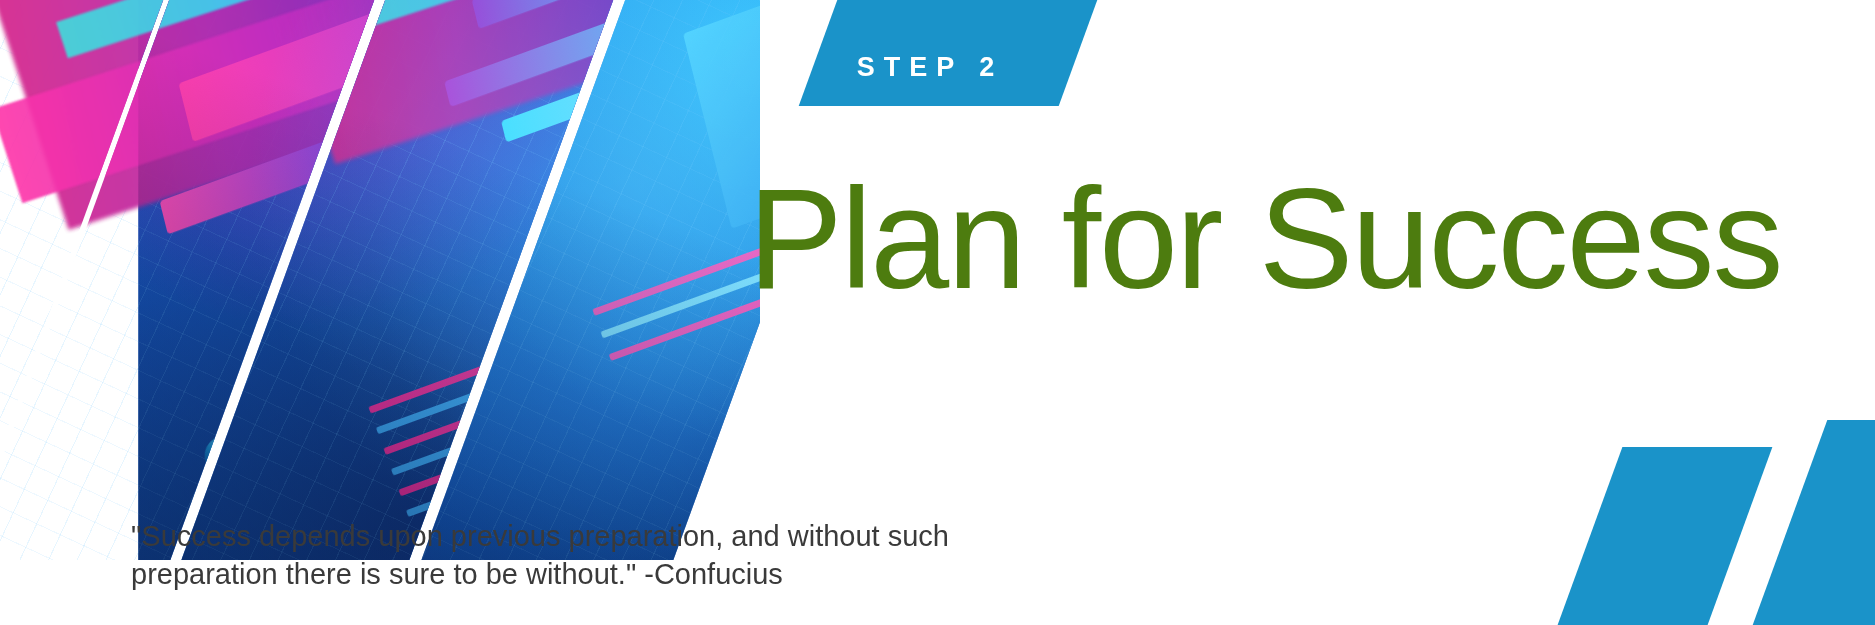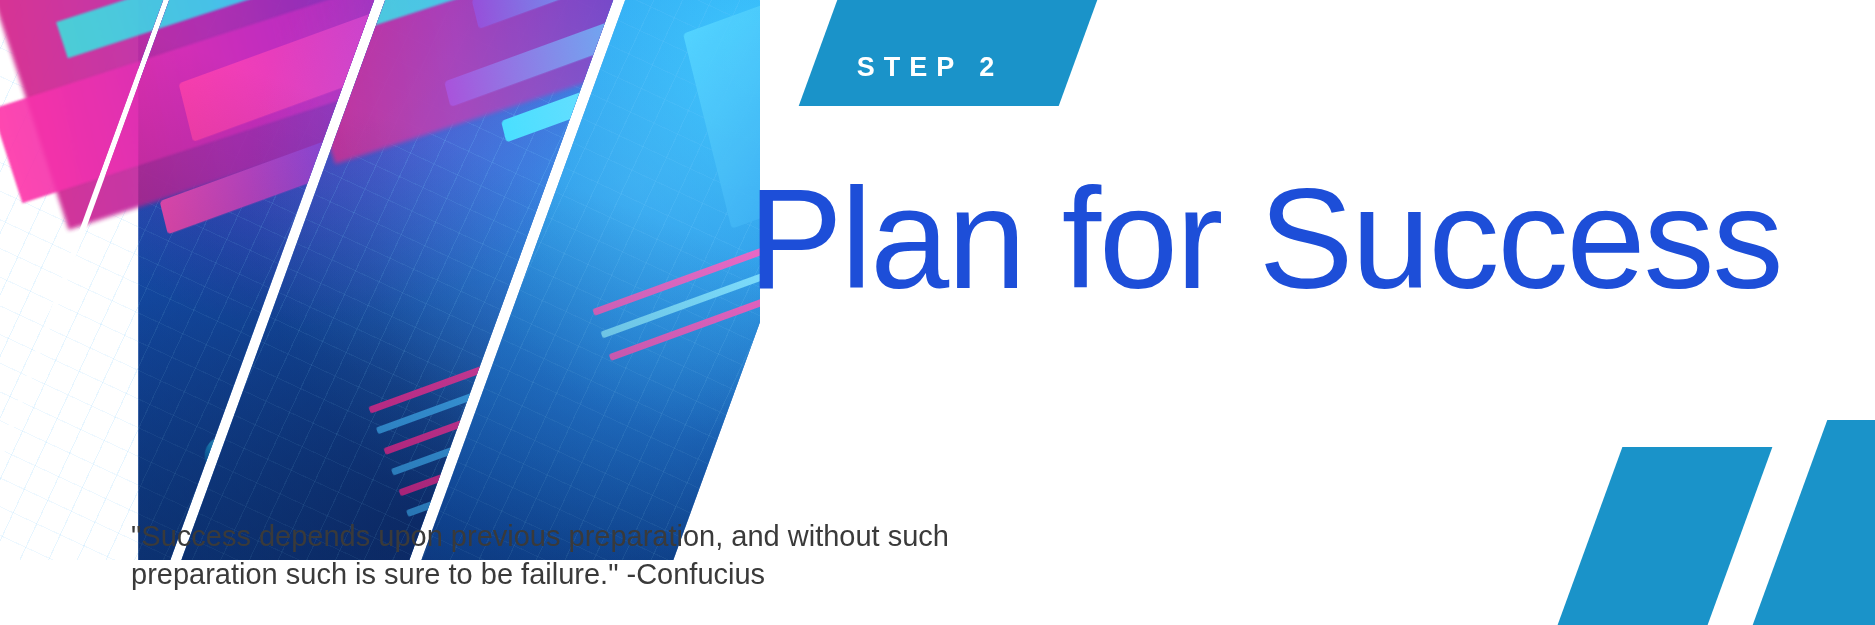--- a/index.html
+++ b/index.html
@@ -114,21 +114,21 @@
   .step-badge .txt{
     transform:skewX(20deg);
     color:#ffffff;font-size:27px;font-weight:bold;letter-spacing:9px;
     position:absolute;left:44px;top:52px;white-space:nowrap;
   }
 
   
   .headline{
     position:absolute;left:748px;top:168px;
     font-size:142px;line-height:1;letter-spacing:-2px;
-    color:#1d4ed8;font-weight:normal;white-space:nowrap;
+    color:#4d7c0f;font-weight:normal;white-space:nowrap;
   }
 
   
   .quote{
     position:absolute;left:131px;top:517px;
     font-size:29px;line-height:1.32;color:#3a3a3a;font-weight:normal;
     max-width:960px;
   }
   .quote .l{display:block;white-space:nowrap;}
 </style>
@@ -233,19 +233,19 @@
   </div>
 
   <div class="step-badge">
     <span class="txt">STEP 2</span>
   </div>
 
   <div class="headline">Plan for Success</div>
 
   <div class="quote">
     <span class="l">"Success depends upon previous preparation, and without such</span>
-    <span class="l">preparation such is sure to be failure." -Confucius</span>
+    <span class="l">preparation there is sure to be without." -Confucius</span>
   </div>
 
   <div class="bpara" style="left:1590px;top:447px;width:150px;height:178px;"></div>
   <div class="bpara" style="left:1790px;top:420px;width:180px;height:205px;"></div>
 
 </div>
 
 </body></html>

